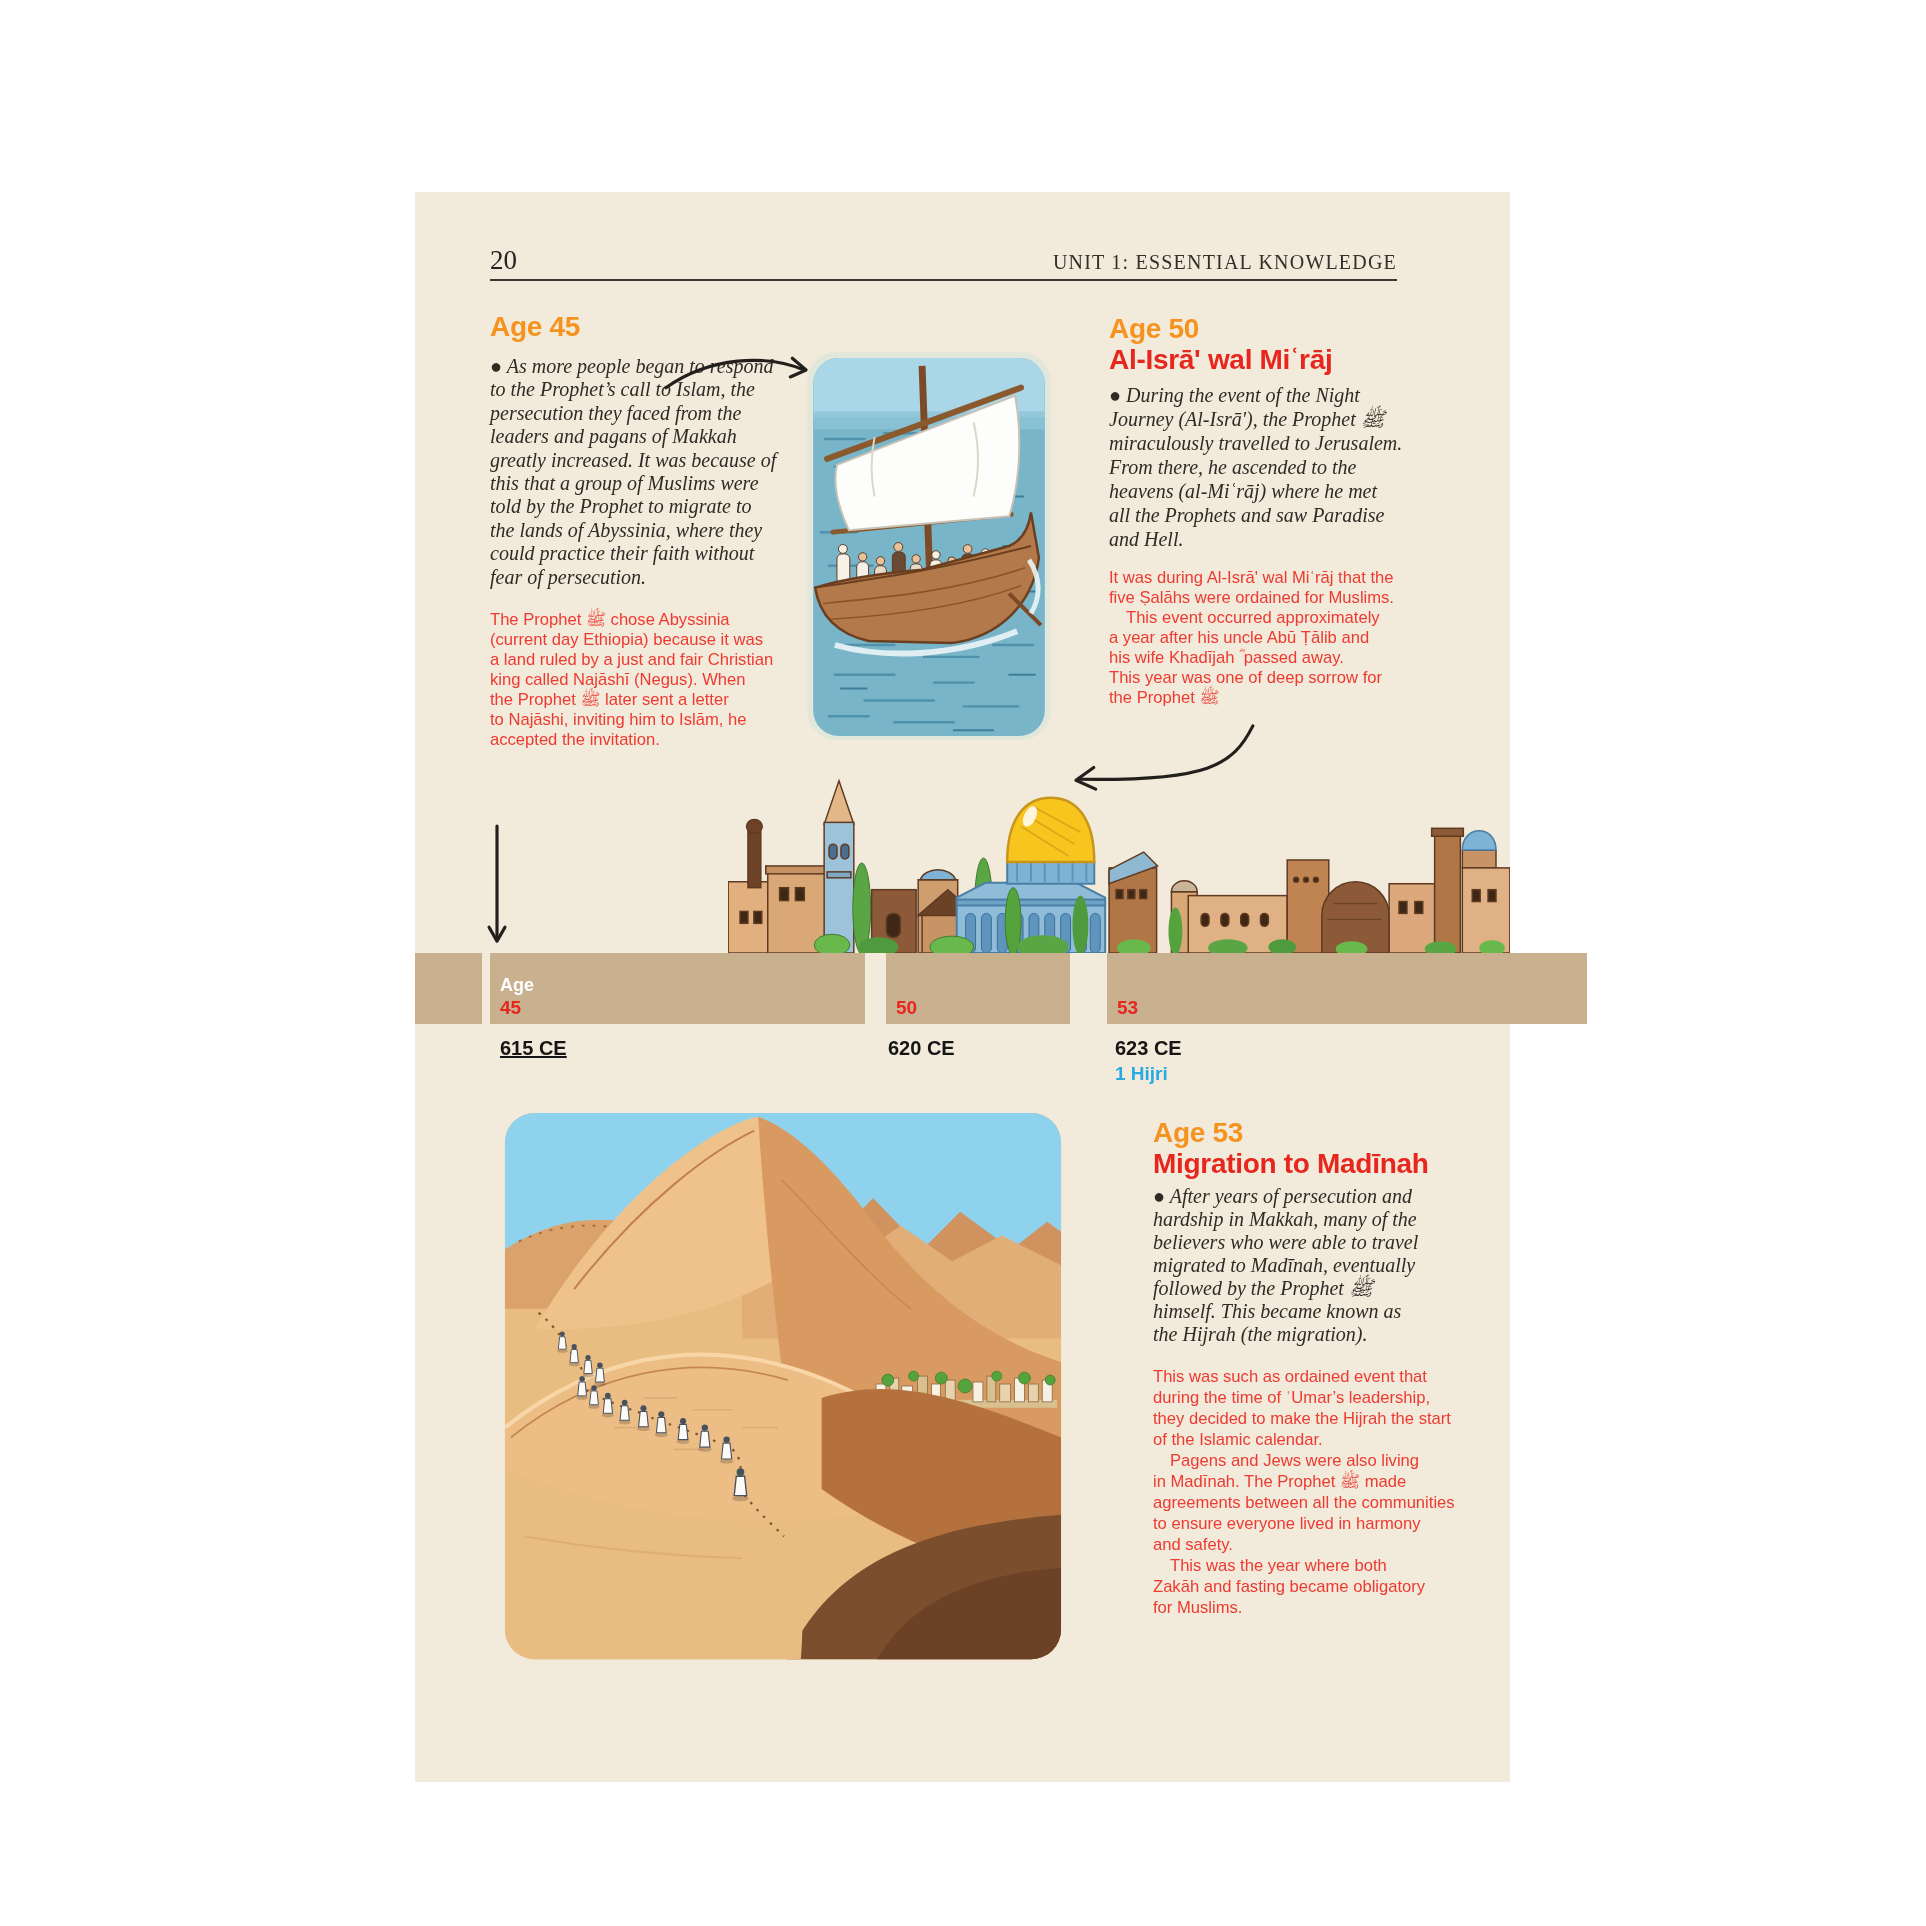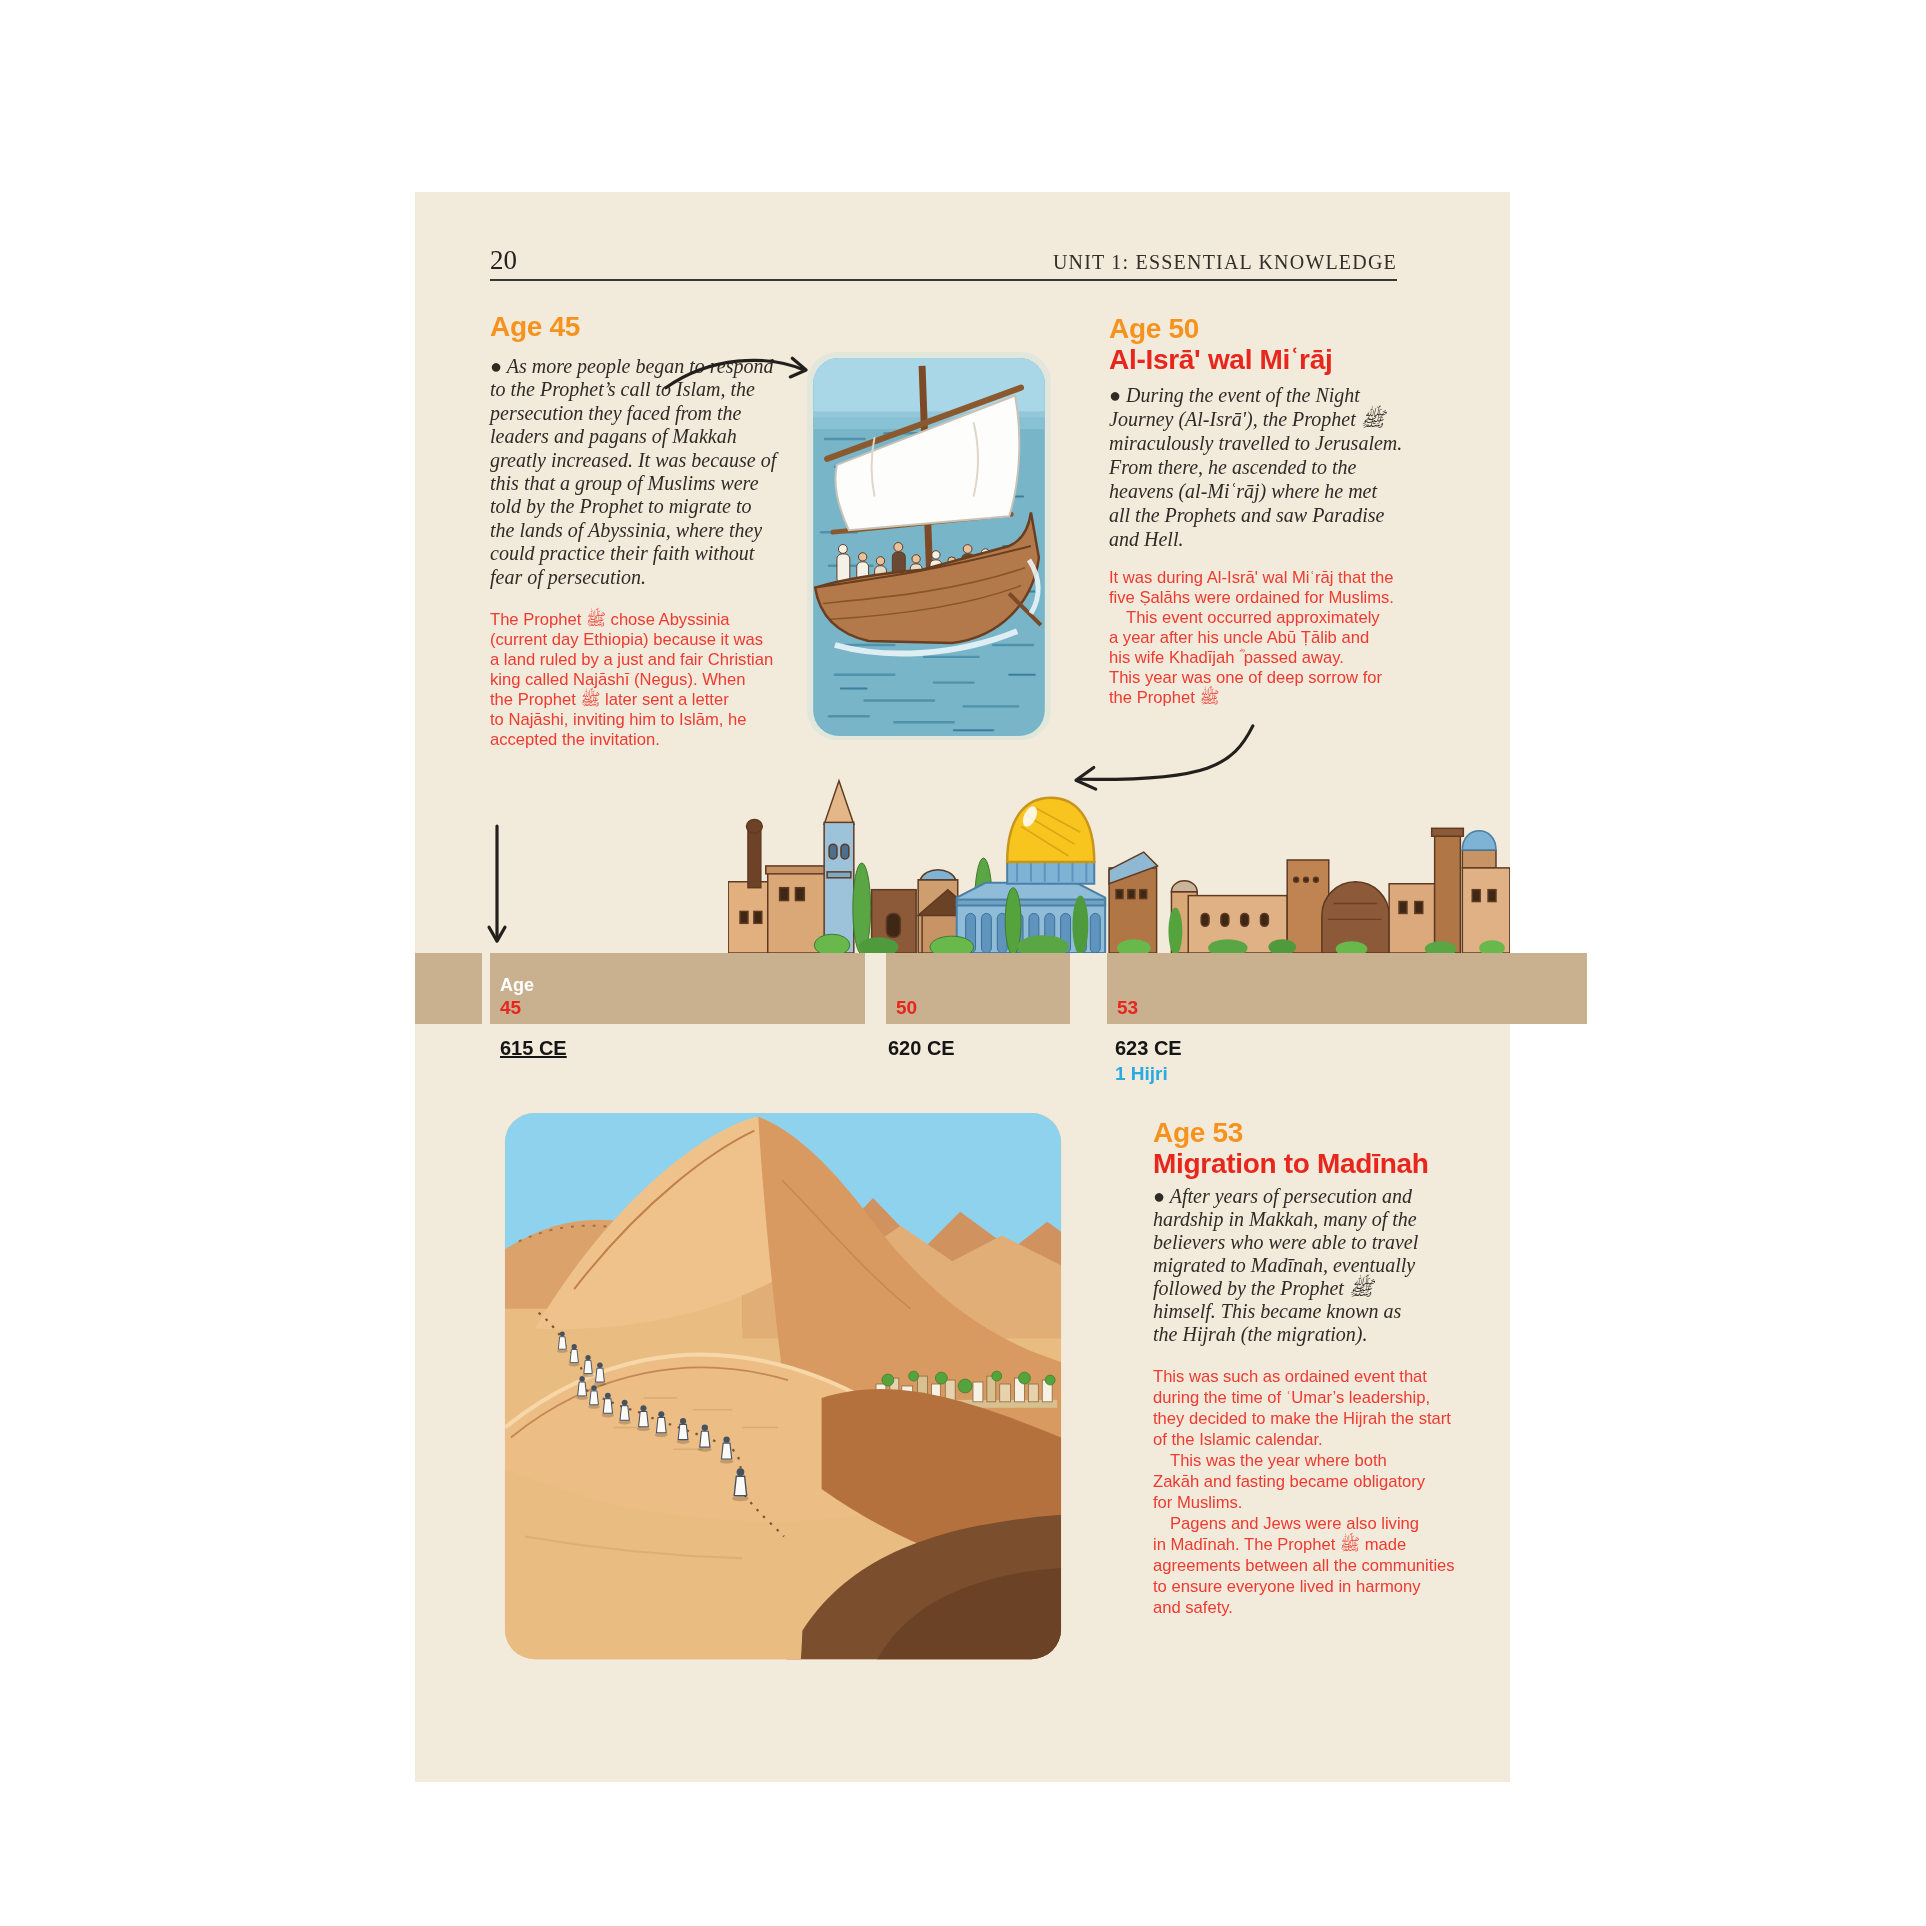--- a/index.html
+++ b/index.html
@@ -411,26 +411,26 @@
 believers who were able to travel
 migrated to Madīnah, eventually
 followed by the Prophet ﷺ
 himself. This became known as
 the Hijrah (the migration).</div>
       <div class="note nm mtm">
         <p>This was such as ordained event that
 during the time of ʿUmar’s leadership,
 they decided to make the Hijrah the start
 of the Islamic calendar.</p>
-        <p class="ind">This was the year where both
-Zakāh and fasting became obligatory
-for Muslims.</p>
         <p class="ind">Pagens and Jews were also living
 in Madīnah. The Prophet ﷺ made
 agreements between all the communities
 to ensure everyone lived in harmony
 and safety.</p>
+        <p class="ind">This was the year where both
+Zakāh and fasting became obligatory
+for Muslims.</p>
       </div>
     </div>
 
   </div>
 </div>
 
 
 </body></html>

